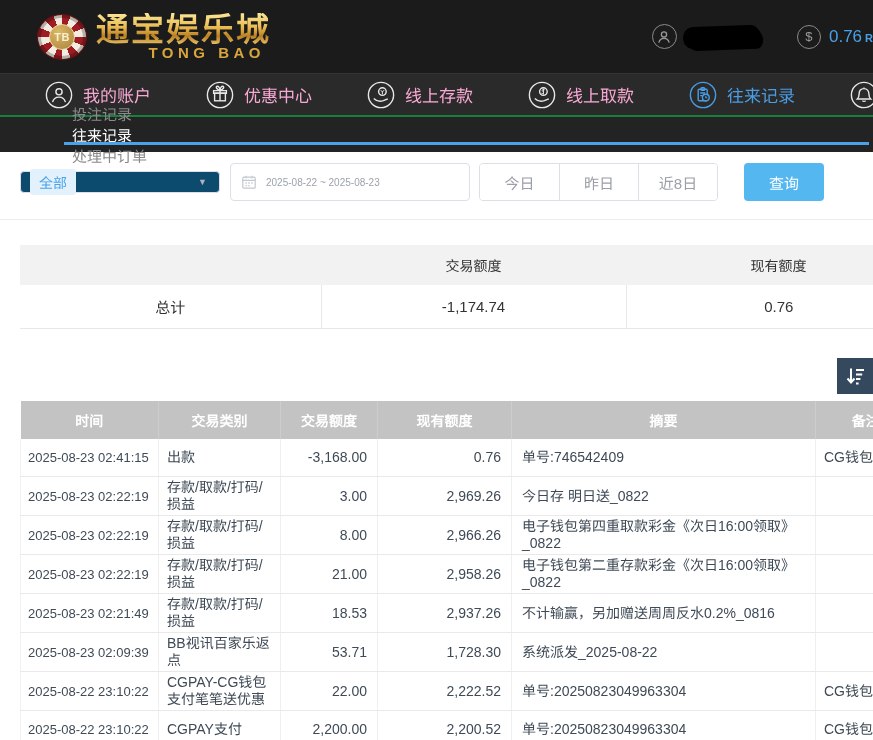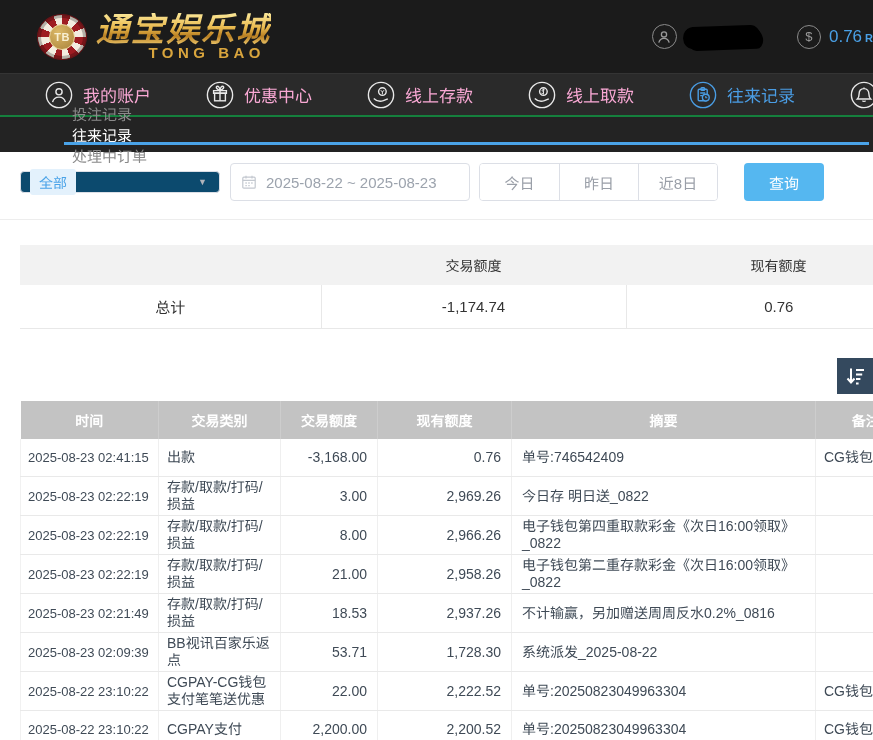--- a/index.html
+++ b/index.html
@@ -15,21 +15,21 @@
     box-shadow:0 0 0 1px #6e1115, inset 0 0 0 3px rgba(0,0,0,.25);padding-left:48px; }
   .chip-inner { position:absolute; left:50%; top:50%; transform:translate(-50%,-50%);
     width:26px; height:26px; border-radius:50%;
     background:radial-gradient(circle at 35% 30%, #dcb968, #a9823a);
     border:1px solid #ecd9a0; display:flex; align-items:center; justify-content:center;
     color:#f8efd2; font-size:11px; font-weight:bold; letter-spacing:.5px; }
   .logo-text { margin-left:10px; }
   .logo-title { font-size:33px; font-weight:bold; letter-spacing:2px; line-height:1;
     background:linear-gradient(180deg,#fbe89a 0%, #e8b84d 45%, #b97f22 70%, #f0cd72 100%);
     -webkit-background-clip:text; background-clip:text; color:transparent;
-    font-family:"DejaVu Serif","Liberation Serif",serif;font-style:italic; }
+    font-family:"DejaVu Serif","Liberation Serif",serif; }
   .logo-sub { margin-top:-2px; text-align:right; padding-right:6px;
     color:#d9a53d; font-size:15px; font-weight:bold; letter-spacing:4.5px; }
   .header-right { margin-left:auto; display:flex; align-items:center; }
   .hicon { width:25px; height:25px; border-radius:50%; border:1.4px solid #8a8a8a;
     display:flex; align-items:center; justify-content:center; color:#9a9a9a; flex:none; }
   .redacted { width:76px; height:21px; margin:0 14px 0 8px; background:#000;
     border-radius:12px 16px 10px 14px / 70% 90% 60% 80%; transform:rotate(-2deg);
     box-shadow:2px 3px 0 0 #000, -2px 1px 0 0 #000; }
   .money-group { display:flex; align-items:center; margin-left:22px; }
   .balance { color:#4aa0e6; font-size:17px; margin-left:8px; white-space:nowrap; }
@@ -60,21 +60,21 @@
   .filter-row { display:flex; align-items:center; margin:11px 0 0 20px; height:38px; }
   .select-box { width:200px; height:22px; border:1px solid #dcdfe6; border-radius:4px;
     display:flex; align-items:center; padding:0 12px 0 9px; cursor:pointer; background:#0c4a6e; }
   .tag { background:#e3f1fc; color:#4aa3e8; font-size:14px; padding:3px 9px;
     border-radius:3px; }
   .caret { margin-left:auto; color:#b0b3ba; font-size:9px; }
   .date-box { width:240px; height:38px; border:1px solid #dcdfe6; border-radius:4px;
     display:flex; align-items:center; margin-left:10px; padding:0 10px; cursor:pointer;
     background:#fff; }
   .date-box .cal { color:#c3c8cf; margin-right:9px; flex:none; }
-  .date-text { color:#9ca3ad; font-size:15px; white-space:nowrap; }
+  .date-text { color:#9ca3ad; font-size:10px; white-space:nowrap; }
   .btn-group { display:flex; height:38px; margin-left:9px; border:1px solid #dcdfe6;
     border-radius:4px; overflow:hidden; }
   .qbtn { width:79px; display:flex; align-items:center; justify-content:center;
     font-size:15px; color:#9a9fa8; background:#fff; cursor:pointer; }
   .qbtn + .qbtn { border-left:1px solid #dcdfe6; }
   .search-btn { width:80px; height:38px; margin-left:26px; background:#55b7f0;
     color:#fff; font-size:15px; border:none; border-radius:4px; display:flex;
     align-items:center; justify-content:center; cursor:pointer; }
 
   .divider { border-top:1px solid #ededed; margin-top:18px; }

